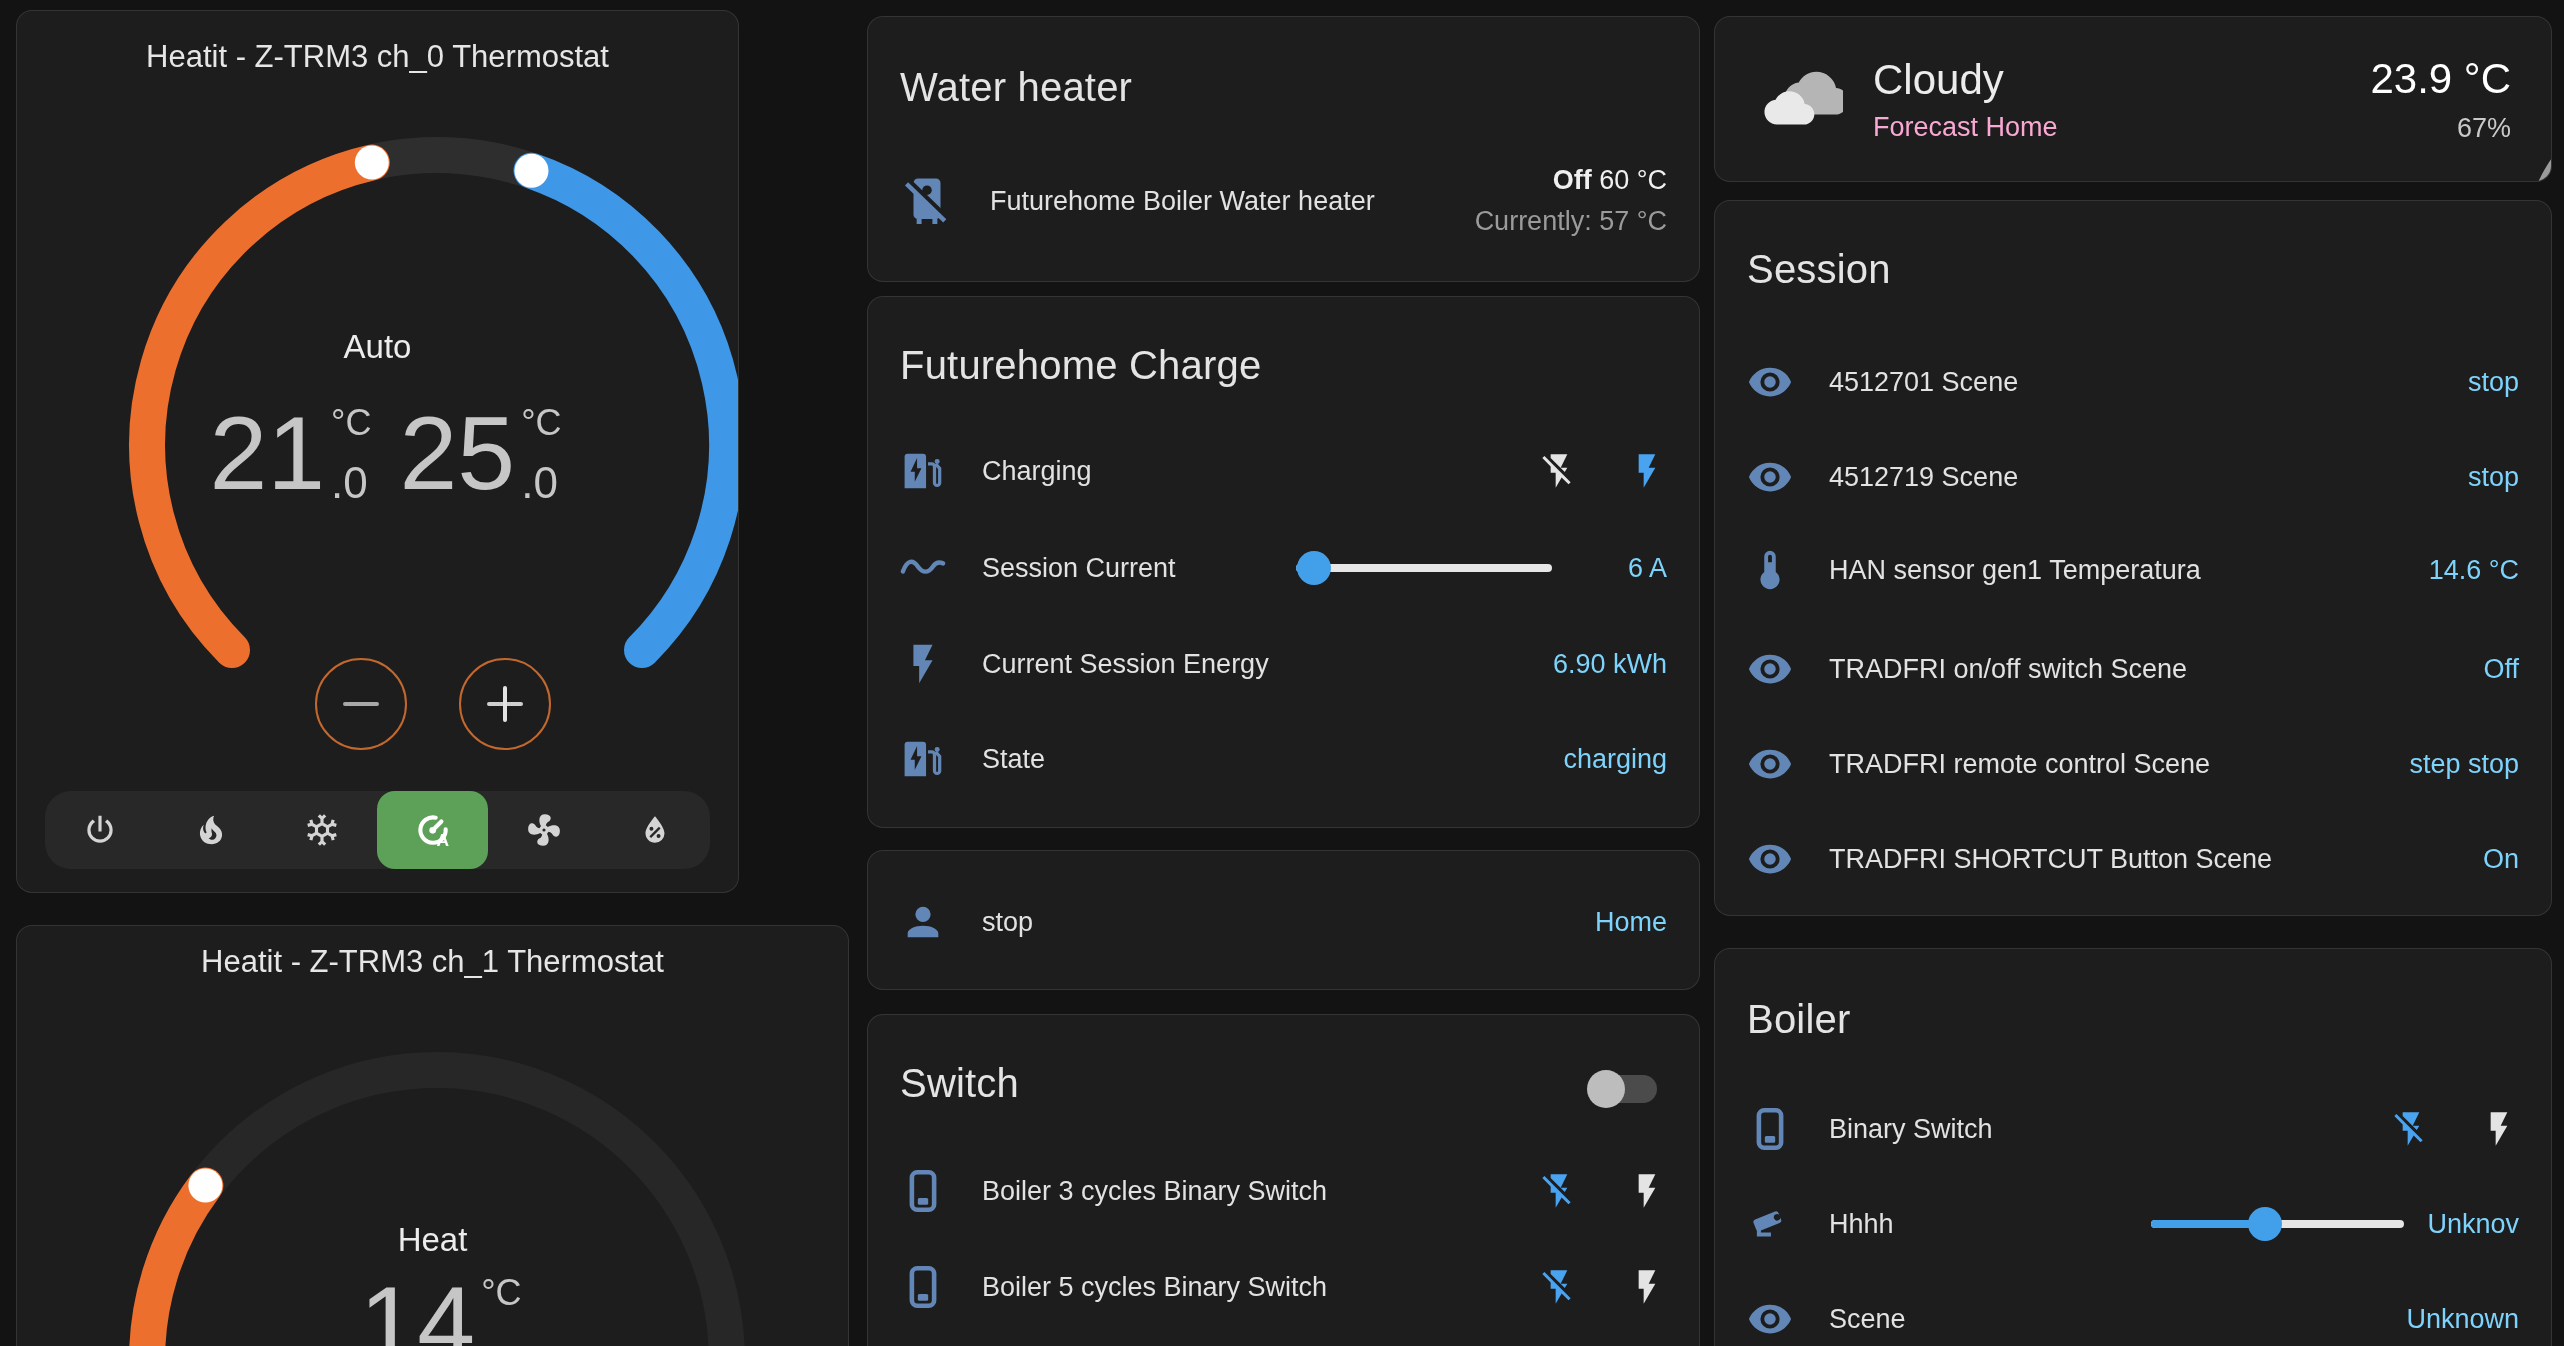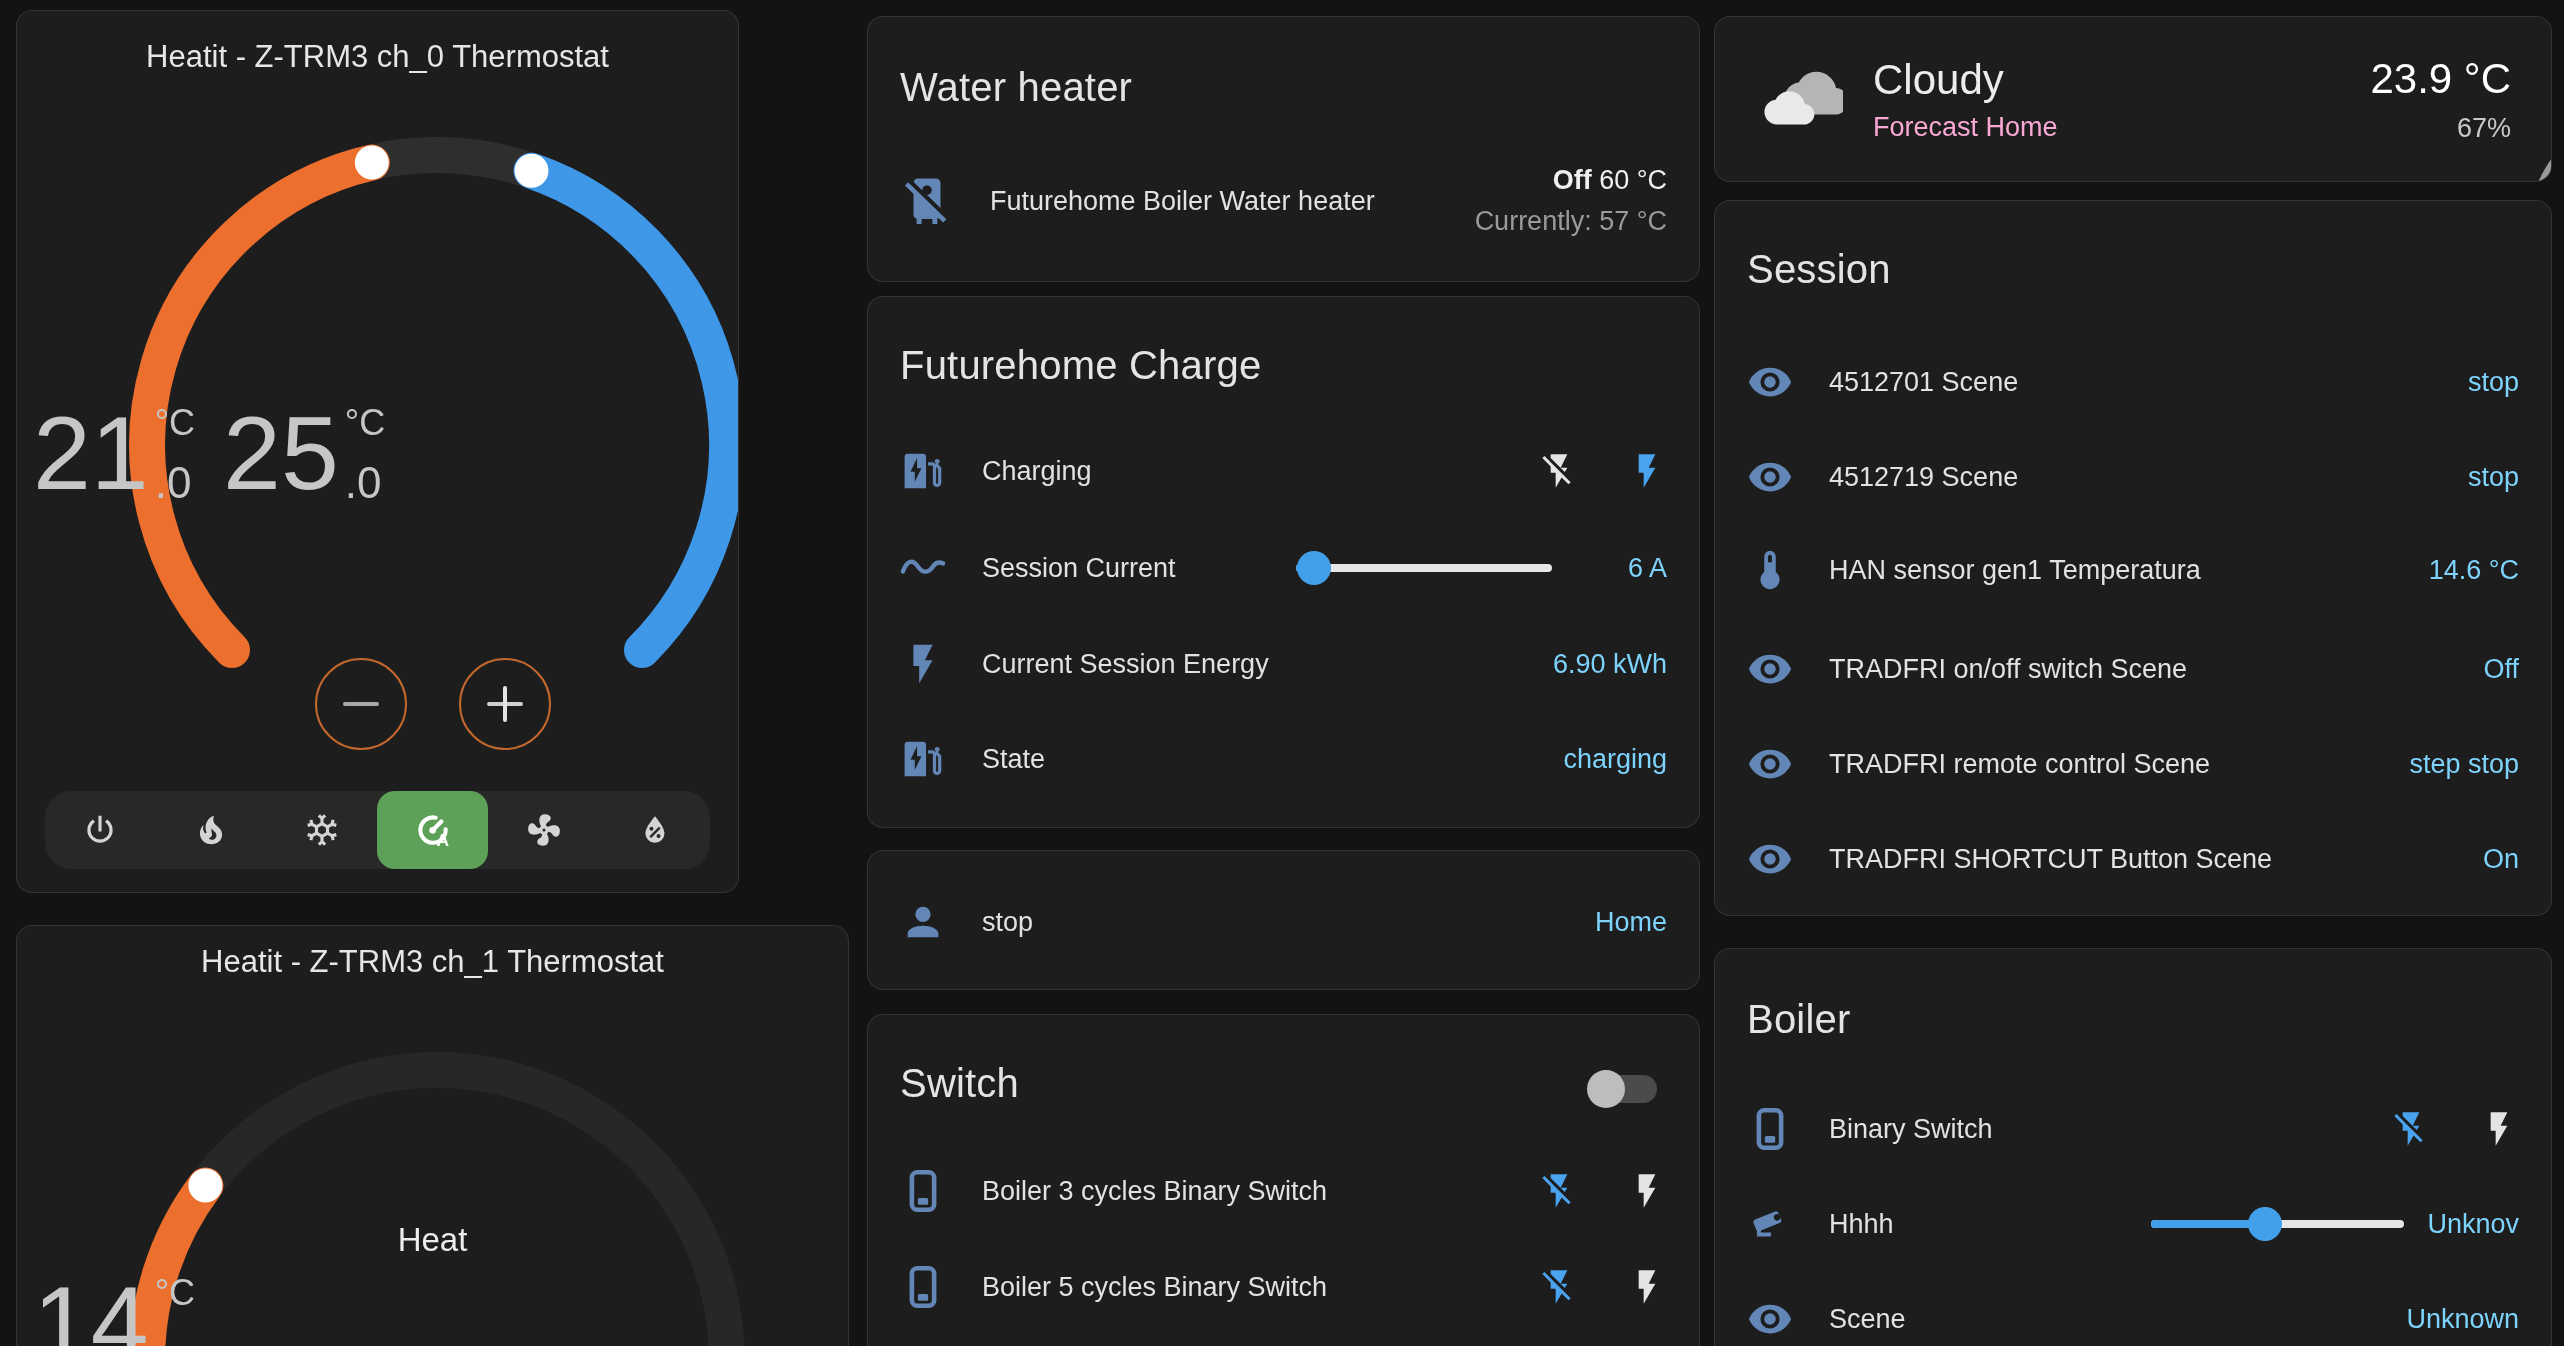--- a/index.html
+++ b/index.html
@@ -17,21 +17,21 @@
   .rlabel{font-size:27px;color:#e2e2e2;flex:1;white-space:nowrap;overflow:hidden;}
   .rvalue{font-size:27px;color:#7dd3fc;white-space:nowrap;margin-left:20px;}
   .sicons{display:flex;align-items:center;gap:48px;}
   .icon40{width:40px;height:40px;}
   .blue{color:#4aa3ef;} .white{color:#e4e4e4;}
   
   .ttitle{position:absolute;left:60px;right:60px;text-align:center;font-size:31px;color:#e6e6e6;}
   .menu{position:absolute;right:24px;width:34px;height:44px;color:#9e9e9e;}
   .dial{position:absolute;left:0;top:0;}
   .mode-label{position:absolute;left:0;right:0;text-align:center;font-size:33px;color:#ececec;}
-  .temps{position:absolute;left:16px;right:0;display:flex;gap:28px;color:#c6c6c6;}
+  .temps{position:absolute;left:16px;right:0;display:flex;justify-content:center;gap:28px;color:#c6c6c6;}
   .temp{display:flex;}
   .temp .big{font-size:104px;line-height:104px;font-weight:400;}
   .temp .side{display:flex;flex-direction:column;justify-content:space-between;height:100px;padding-top:4px;margin-left:6px;}
   .temp .u{font-size:36px;line-height:36px;}
   .temp .f{font-size:44px;line-height:44px;}
   .circle-btn{position:absolute;width:92px;height:92px;border-radius:50%;border:2px solid #c2682f;
               display:flex;align-items:center;justify-content:center;box-sizing:border-box;}
   .circle-btn .h{width:36px;height:4px;border-radius:2px;background:#cfcfcf;}
   .circle-btn .v{position:absolute;width:4px;height:36px;border-radius:2px;background:#e3e3e3;}
   .modes{position:absolute;left:28px;right:28px;top:780px;height:78px;background:#282828;border-radius:26px;
@@ -149,20 +149,21 @@
   <div class="menu" style="top:24px"><svg fill="currentColor">
         <use href="#i-more"></use>
       </svg></div>
   <svg class="dial" width="833" height="700" viewBox="0 0 833 700">
     <path d="M320.8 161.4 A290 290 0 0 1 542.6 171.3" stroke="#2e2e2e" stroke-width="36" fill="none" stroke-linecap="round"></path>
     <path d="M215 639 A290 290 0 0 1 354.8 151.5" stroke="#ed6f2e" stroke-width="36" fill="none" stroke-linecap="round"></path>
     <path d="M514.5 159.7 A290 290 0 0 1 625 639" stroke="#3f97e8" stroke-width="36" fill="none" stroke-linecap="round"></path>
     <circle cx="354.8" cy="151.5" r="17" fill="#ffffff"></circle>
     <circle cx="514.5" cy="159.7" r="17" fill="#ffffff"></circle>
   </svg>
+  <div class="mode-label" style="top:317px">Auto</div>
   <div class="temps" style="top:390px">
     <div class="temp">
       <span class="big">21</span>
       <span class="side">
         <span class="u">°C</span>
         <span class="f">.0</span>
       </span>
     </div>
     <div class="temp">
       <span class="big">25</span>

